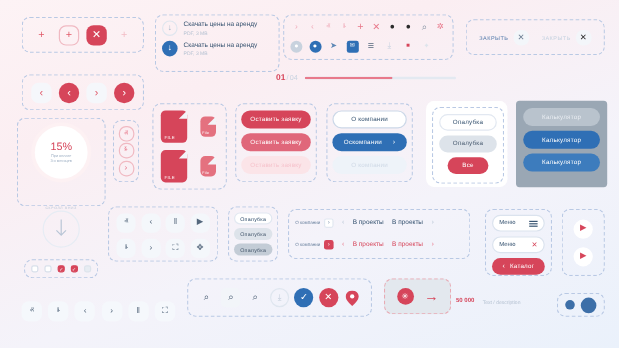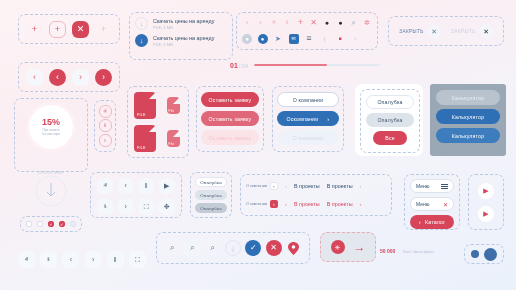--- a/index.html
+++ b/index.html
@@ -50,21 +50,21 @@
     border-style:solid;border-color:transparent transparent #f2f4f8 transparent;
   }
   .fileicon .ft{position:absolute;left:3px;bottom:2px;font-size:3.6px;color:#fff;letter-spacing:.3px;}
   .fileicon.sm{background:#e4717f;}
   .fileicon.sm .ft{font-size:3px;left:2px;bottom:1.5px;}
 
   .circle-badge{
     border-radius:50%;background:#fff;display:flex;flex-direction:column;
     align-items:center;justify-content:center;box-shadow:0 0 0 3px #fdf1f3;
   }
-  .cb-pct{font-size:9px;font-weight:bold;color:#d6455a;line-height:1;}
+  .cb-pct{font-size:9px;font-weight:normal;color:#d6455a;line-height:1;}
   .cb-t1{font-size:3.2px;color:#9fb0c4;margin-top:1.5px;}
   .cb-t2{font-size:3.2px;color:#9fb0c4;}
 
   .hamb{width:7px;height:5px;display:flex;flex-direction:column;justify-content:space-between;}
   .hamb i{display:block;height:1px;background:#3a5673;}
 
   .bar{height:2px;border-radius:2px;background:#e3e9f1;position:relative;overflow:hidden;}
   .bar > i{position:absolute;left:0;top:0;bottom:0;background:#e8798b;border-radius:2px;}
 
   .chk{width:6px;height:6px;border-radius:2px;box-sizing:border-box;border:1px solid #d7dfea;background:#fff;}

